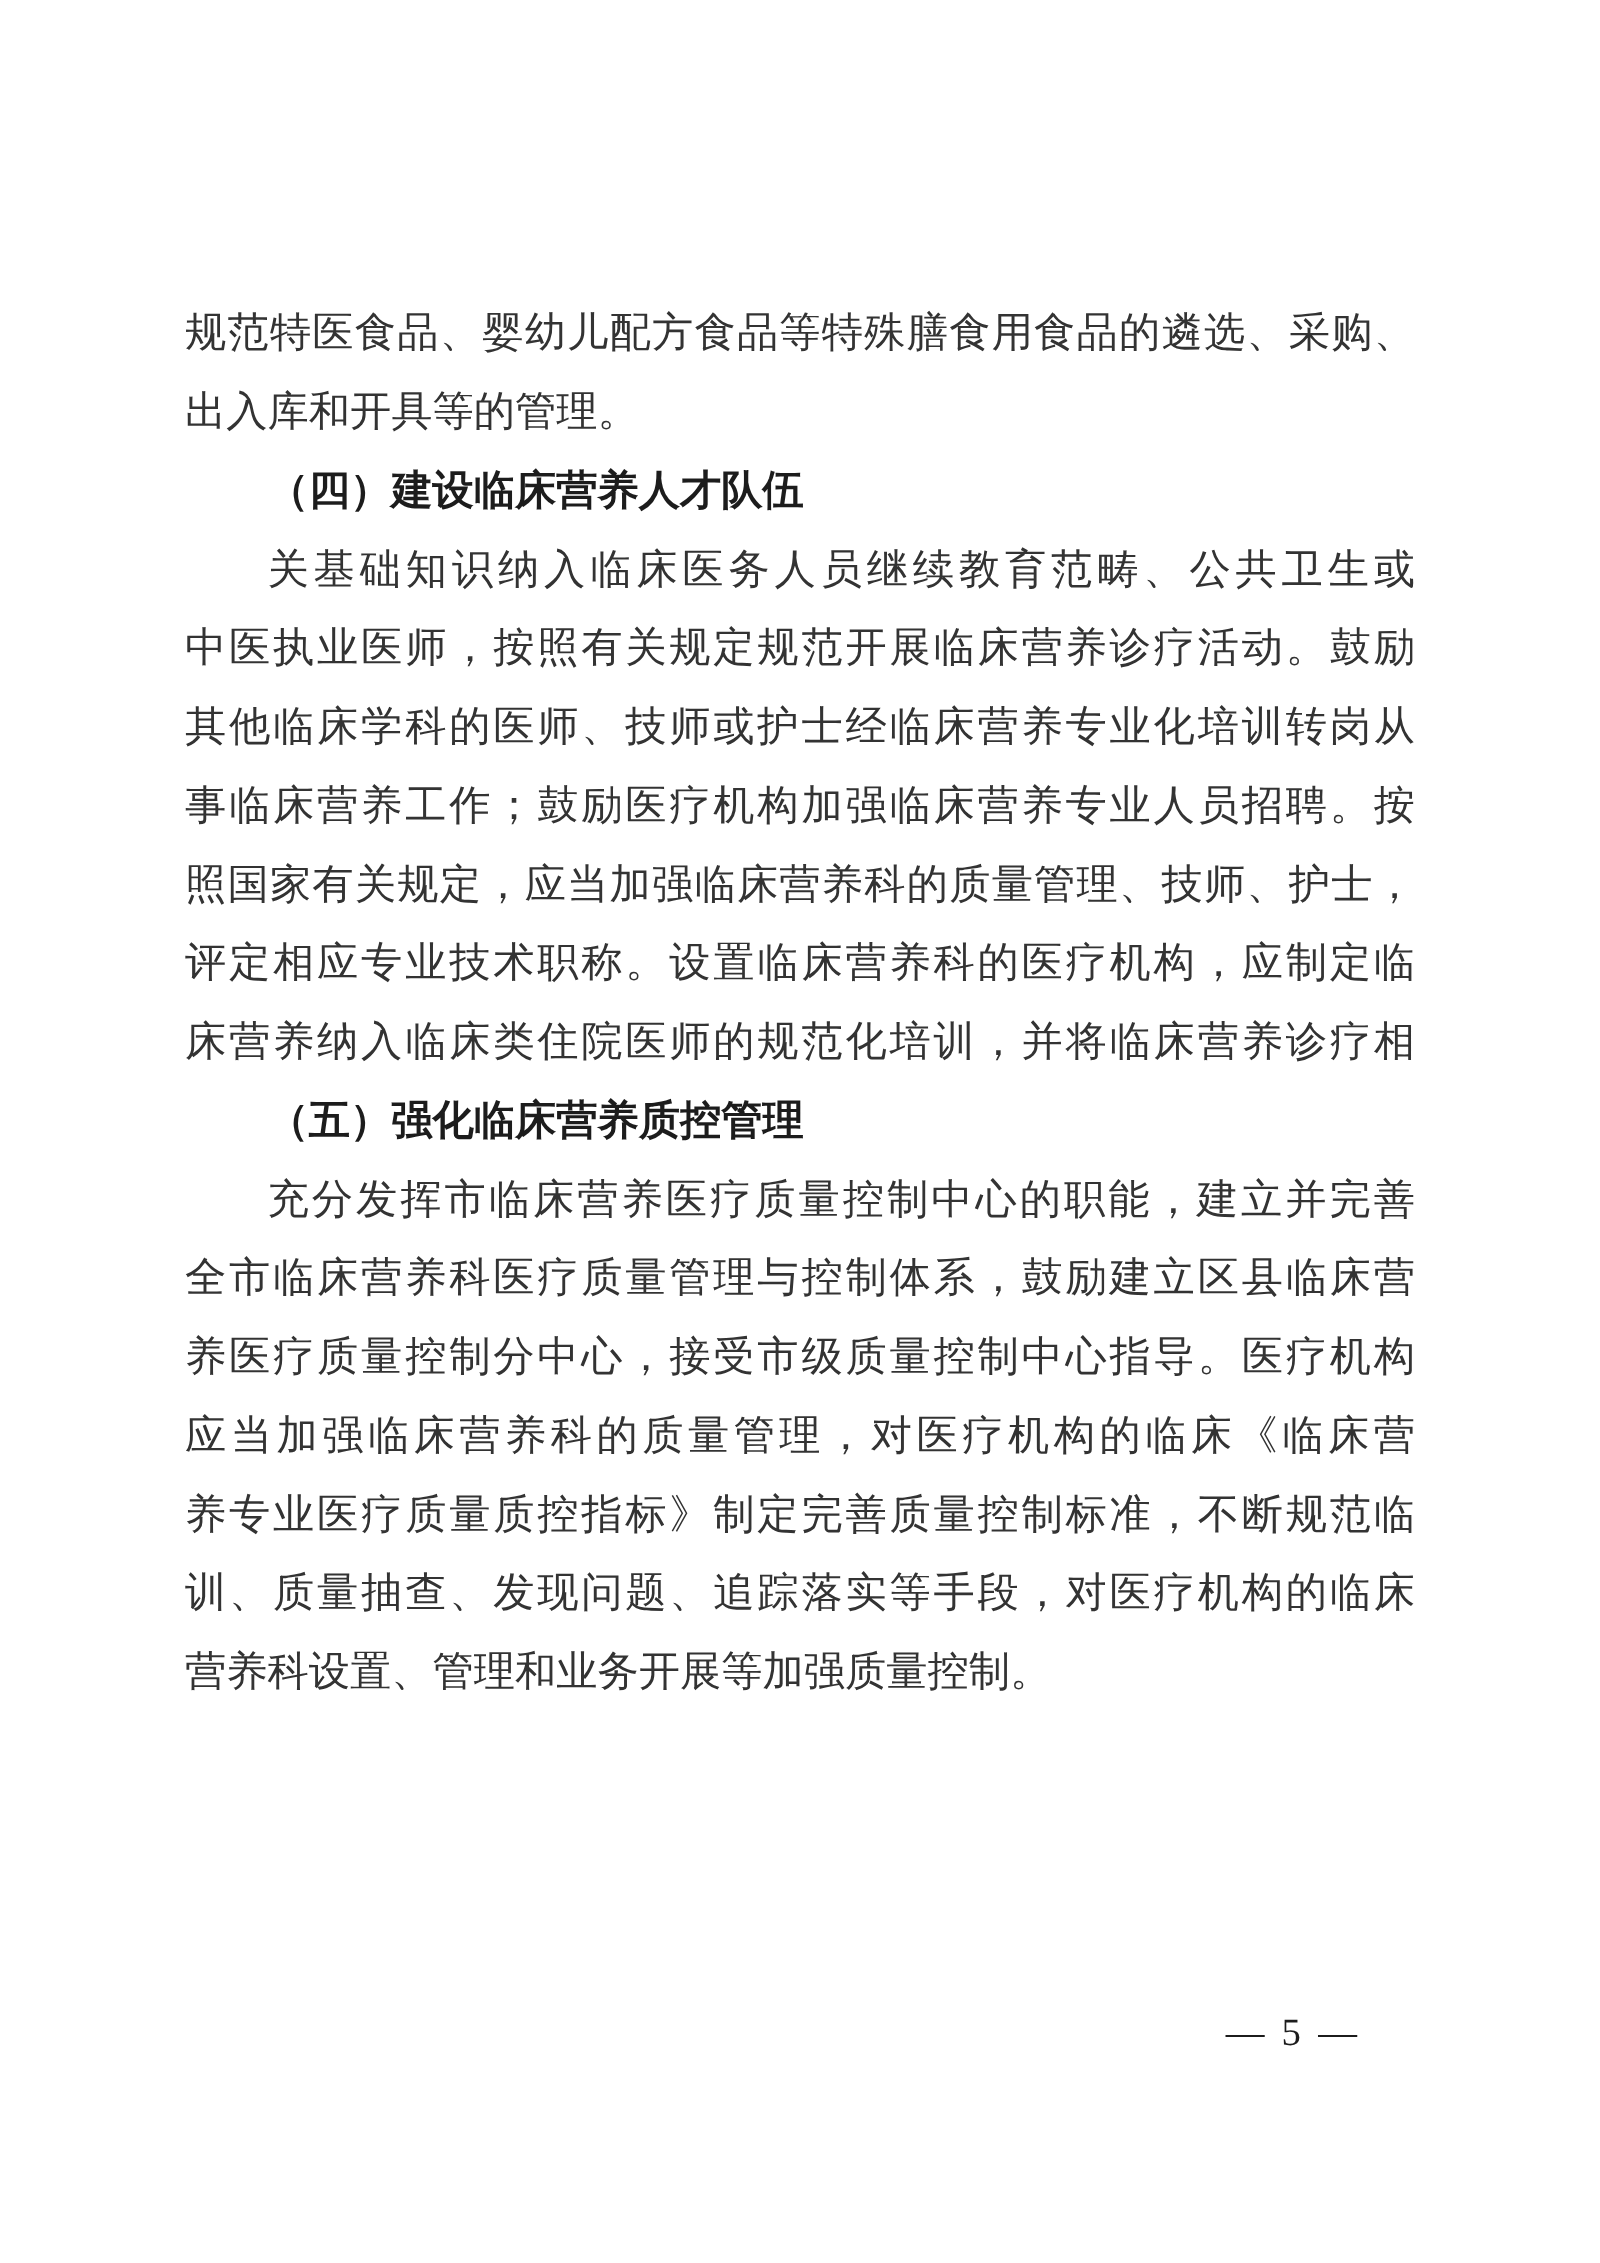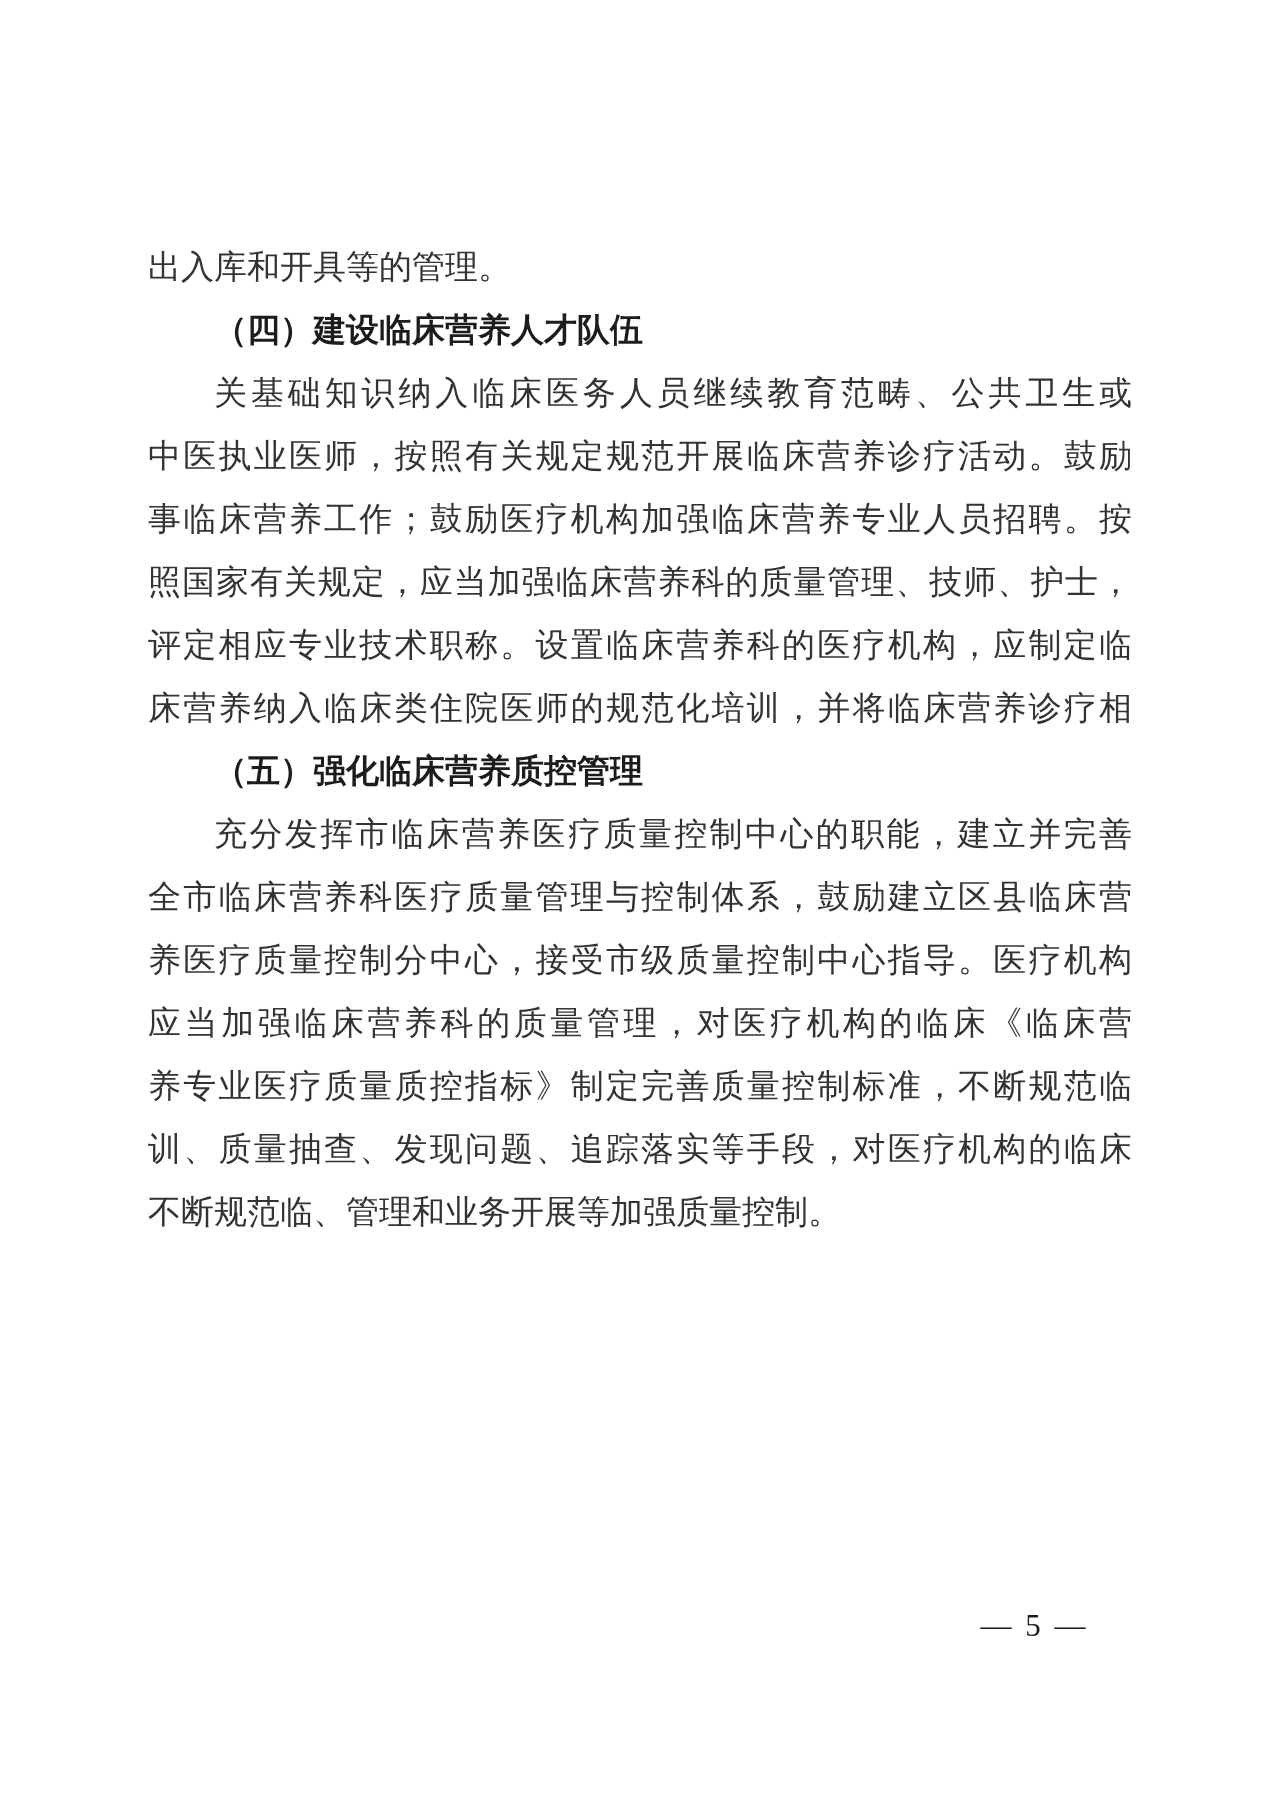--- a/index.html
+++ b/index.html
@@ -61,35 +61,37 @@
     word-spacing: 6px;
     white-space: nowrap;
   }
 </style>
 </head>
 <body>
 
 <div class="page">
   <div class="content">
 
+    <div class="line">规范特医食品、婴幼儿配方食品等特殊膳食用食品的遴选、采购、</div>
     <div class="line last">出入库和开具等的管理。</div>
 
     <div class="line heading">（四）建设临床营养人才队伍</div>
     <div class="line first">关基础知识纳入临床医务人员继续教育范畴、公共卫生或</div>
     <div class="line">中医执业医师，按照有关规定规范开展临床营养诊疗活动。鼓励</div>
+    <div class="line">其他临床学科的医师、技师或护士经临床营养专业化培训转岗从</div>
     <div class="line">事临床营养工作；鼓励医疗机构加强临床营养专业人员招聘。按</div>
     <div class="line">照国家有关规定，应当加强临床营养科的质量管理、技师、护士，</div>
     <div class="line">评定相应专业技术职称。设置临床营养科的医疗机构，应制定临</div>
     <div class="line">床营养纳入临床类住院医师的规范化培训，并将临床营养诊疗相</div>
 
     <div class="line heading">（五）强化临床营养质控管理</div>
     <div class="line first">充分发挥市临床营养医疗质量控制中心的职能，建立并完善</div>
     <div class="line">全市临床营养科医疗质量管理与控制体系，鼓励建立区县临床营</div>
     <div class="line">养医疗质量控制分中心，接受市级质量控制中心指导。医疗机构</div>
     <div class="line">应当加强临床营养科的质量管理，对医疗机构的临床《临床营</div>
     <div class="line">养专业医疗质量质控指标》制定完善质量控制标准，不断规范临</div>
     <div class="line">训、质量抽查、发现问题、追踪落实等手段，对医疗机构的临床</div>
-    <div class="line last">不断规范临、管理和业务开展等加强质量控制。</div>
+    <div class="line last">营养科设置、管理和业务开展等加强质量控制。</div>
 
   </div>
 
   <div class="footer-pagenum">— 5 —</div>
 </div>
 
 </body></html>

